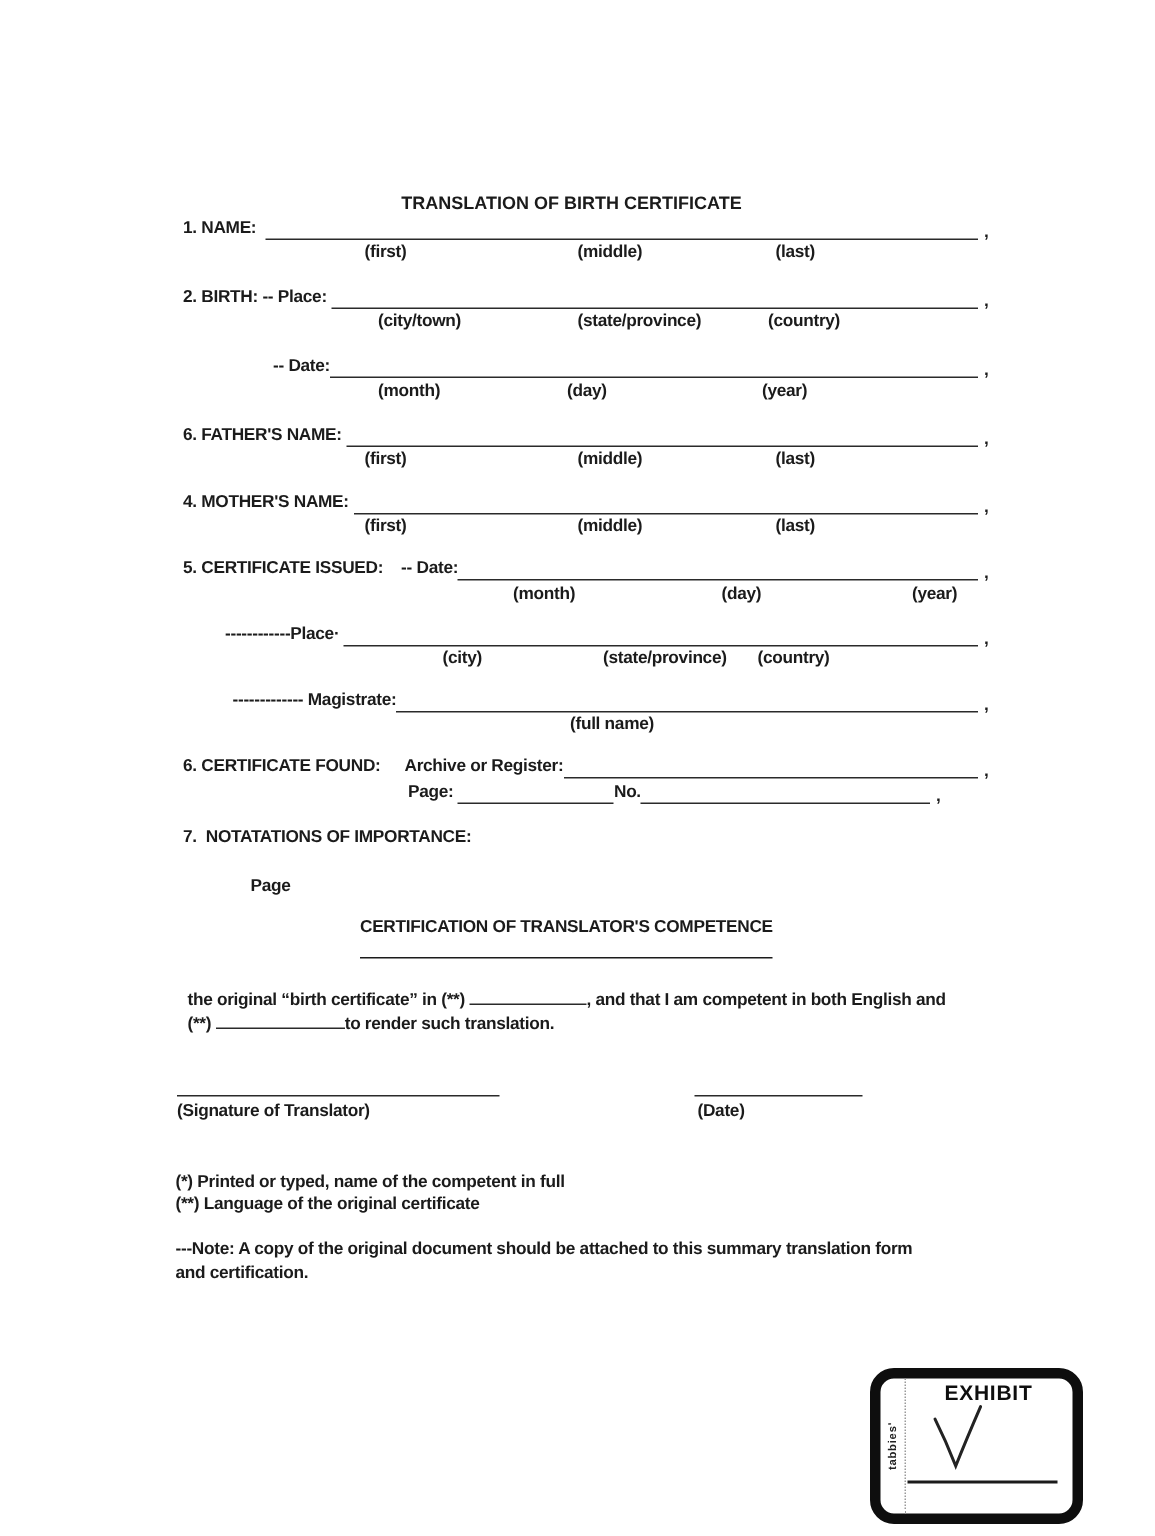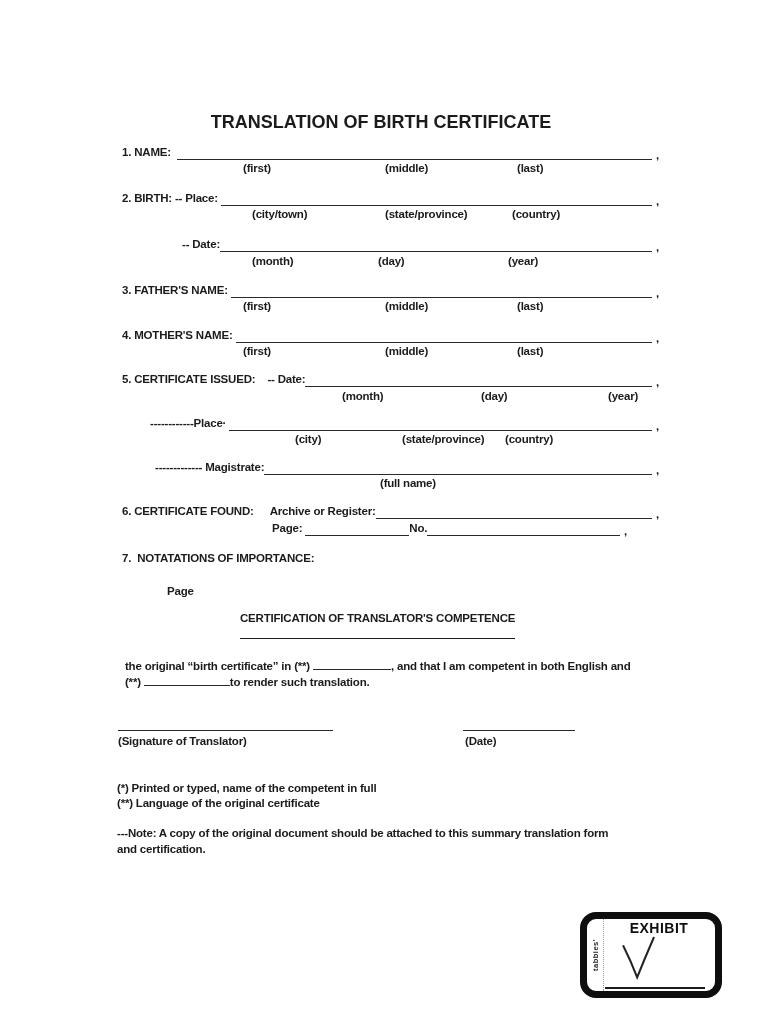--- a/index.html
+++ b/index.html
@@ -1,35 +1,35 @@
 <!DOCTYPE html>
 <html><head>
 <meta charset="utf-8">
 <style>
   html,body{margin:0;padding:0;background:#ffffff;}
   .page{
     position:relative;width:770px;height:1024px;background:#ffffff;overflow:hidden;
     font-family:"Liberation Sans","DejaVu Sans",sans-serif;
     font-weight:600;font-size:11.5px;line-height:15px;letter-spacing:-0.2px;color:#1b1b1b;
   }
-  .title{position:absolute;left:0;width:762px;top:115px;text-align:center;font-size:18px;letter-spacing:0;}
+  .title{position:absolute;left:0;width:762px;top:128px;text-align:center;font-size:12px;letter-spacing:0;}
   .row{position:absolute;display:flex;align-items:flex-end;height:15px;}
   .lbl{white-space:pre;flex:none;margin-top:44px;}
   .fl{flex:1 1 auto;border-bottom:1.5px solid #2a2a2a;height:13px;position:relative;}
   .fl.fixed{flex:none;}
   .tick{position:absolute;right:-7px;bottom:-4px;font-style:normal;}
   .sub{position:absolute;white-space:pre;}
   .para{position:absolute;white-space:pre;}
   .blank{display:inline-block;border-bottom:1.5px solid #2a2a2a;height:11px;vertical-align:baseline;}
   .hline{position:absolute;border-bottom:1.5px solid #2a2a2a;}
   .underlined{border-bottom:1.5px solid #1b1b1b;padding-bottom:12px;}
   .gap16{margin-left:16px;}
   .gap12{margin-left:12px;}
   
-  .stamp{position:absolute;left:580px;top:912px;width:142px;height:86px;box-sizing:border-box;
+  .stamp{position:absolute;left:580px;top:912px;width:142px;height:104px;box-sizing:border-box;
     border:7px solid #0e0e0e;border-radius:16px;background:#ffffff;}
   .brand{position:absolute;left:0;top:0;bottom:0;width:16px;display:flex;align-items:center;justify-content:center;
     writing-mode:vertical-rl;transform:rotate(180deg);font-size:7.5px;font-weight:600;letter-spacing:0.5px;color:#222;
     border-left:1px dotted #9a9a9a;}
   .stamp-title{position:absolute;left:16px;right:0;top:2px;text-align:center;font-weight:bold;font-size:14px;letter-spacing:0.5px;color:#0e0e0e;}
   .vmark{position:absolute;left:30px;top:16px;width:44px;height:46px;}
   .stamp-line{position:absolute;left:18px;width:100px;top:68px;border-bottom:2px solid #1b1b1b;}
 </style>
 </head>
 <body>
@@ -62,21 +62,21 @@
     <span class="lbl">-- Date:</span>
     <span class="fl">
         <i class="tick">,</i>
       </span>
   </div>
   <span class="sub" style="left:252px;top:254px">(month)</span>
   <span class="sub" style="left:378px;top:254px">(day)</span>
   <span class="sub" style="left:508px;top:254px">(year)</span>
 
   <div class="row" style="left:122px;top:283px;width:530px">
-    <span class="lbl">3. FATHER'S NAME: </span>
+    <span class="lbl">6. FATHER'S NAME: </span>
     <span class="fl">
         <i class="tick">,</i>
       </span>
   </div>
   <span class="sub" style="left:243px;top:299px">(first)</span>
   <span class="sub" style="left:385px;top:299px">(middle)</span>
   <span class="sub" style="left:517px;top:299px">(last)</span>
 
   <div class="row" style="left:122px;top:328px;width:530px">
     <span class="lbl">4. MOTHER'S NAME: </span>

